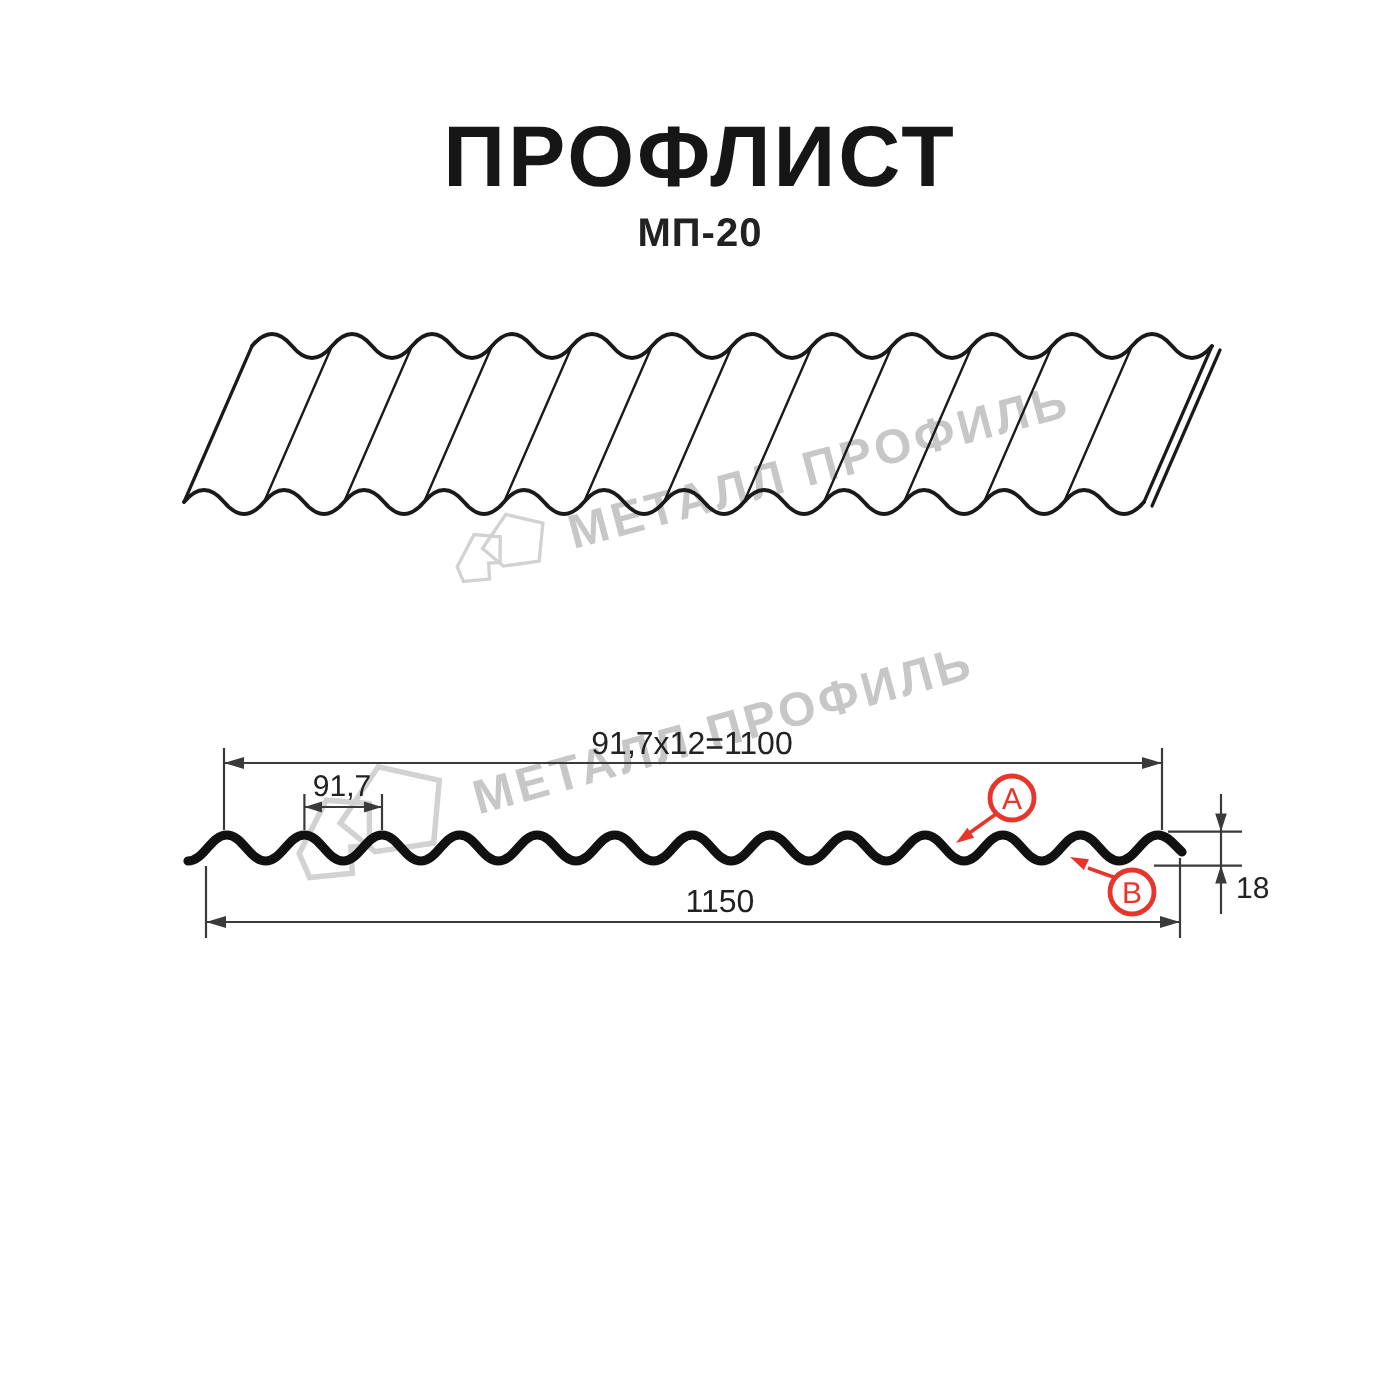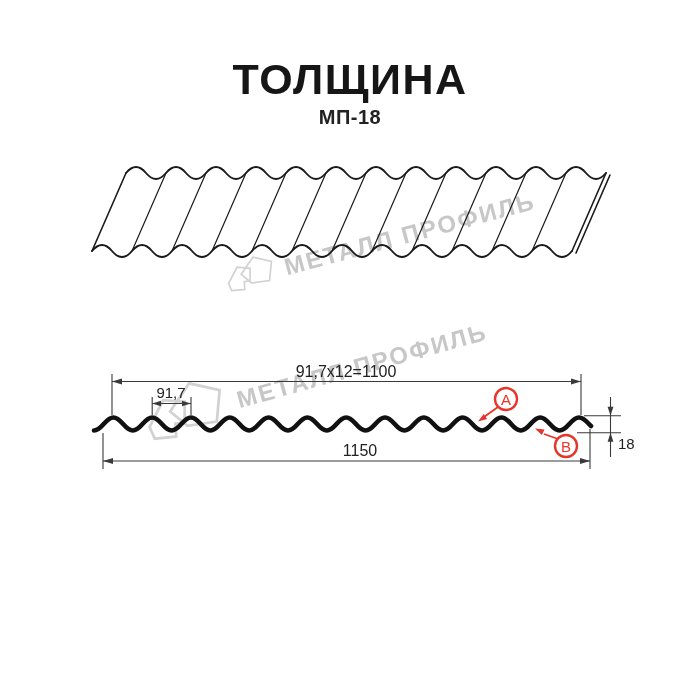--- a/index.html
+++ b/index.html
@@ -18,22 +18,22 @@
   #wm2{left:142px;top:392px;transform:rotate(-15.5deg);}
   .wm svg{display:block;}
   svg.draw{position:absolute;left:0;top:0;z-index:3;}
   .dimtxt{font-family:"Liberation Sans",sans-serif;fill:#222;}
 </style>
 </head>
 <body>
 
 <div class="canvas">
 
-  <div class="title">ТОЛЩИНА</div>
-  <div class="subtitle">МП-18</div>
+  <div class="title">ПРОФЛИСТ</div>
+  <div class="subtitle">МП-20</div>
 
   <div class="wm" id="wm1">
     <svg width="56" height="43" viewBox="0 0 100 76">
       <path d="M8,40 L30,16 L52,24 L46,46 L36,44 L33,58 L10,54 Z" fill="none" stroke="#d2d2d2" stroke-width="3"></path>
       <path d="M34,30 L62,6 L92,22 L80,54 L48,50 Z" fill="none" stroke="#d2d2d2" stroke-width="3"></path>
     </svg>
     <span class="wm-text">МЕТАЛЛ ПРОФИЛЬ</span>
   </div>
 
   <div class="wm" id="wm2">

